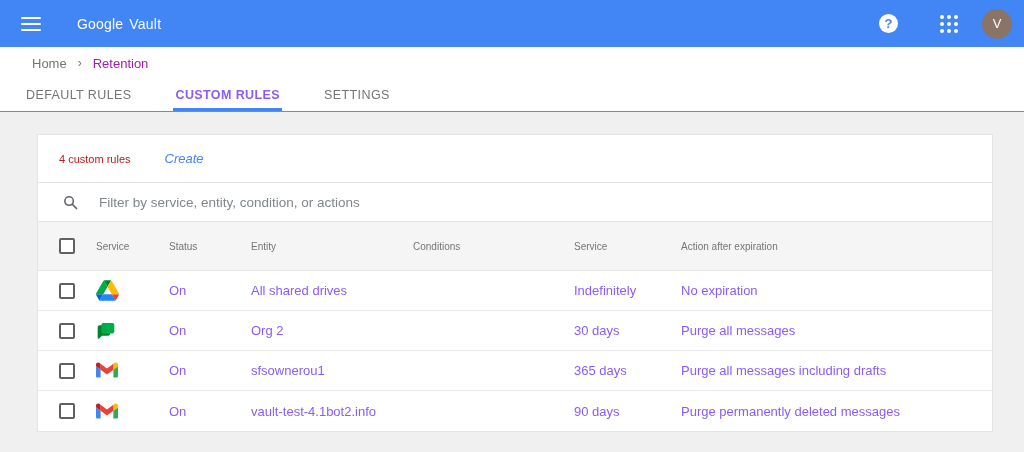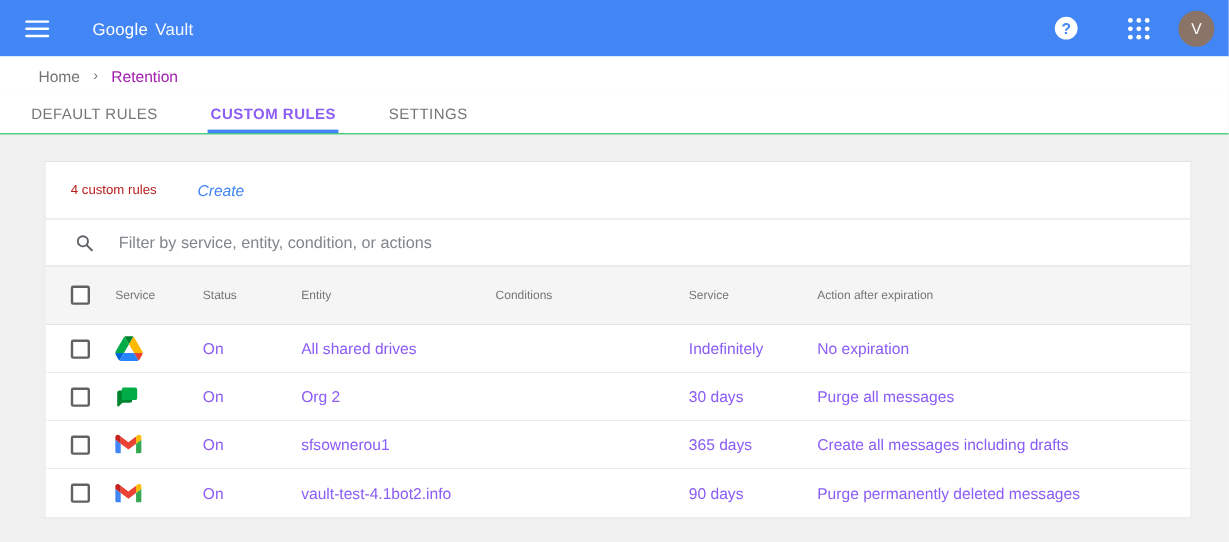--- a/index.html
+++ b/index.html
@@ -199,21 +199,21 @@
         <path fill="#34a853" d="M41.09 36.31h7.637c1.81 0 3.273-1.464 3.273-3.274V9.582l-10.91 8.182z"></path>
         <path fill="#fbbc04" d="M41.09 3.58v14.184L52 9.582V5.217c0-4.045-4.618-6.354-7.854-3.927z"></path>
         <path fill="#ea4335" d="M10.91 17.764V3.582L26 14.89 41.09 3.582v14.182L26 29.072z"></path>
         <path fill="#c5221f" d="M0 5.217v4.364l10.91 8.183V3.582L7.854 1.29C4.61-1.136 0 1.173 0 5.218z"></path>
       </svg>
     </div>
     <div class="cell cell-status">On</div>
     <div class="cell">sfsownerou1</div>
     <div class="cell"></div>
     <div class="cell">365 days</div>
-    <div class="cell">Create all messages including drafts</div>
+    <div class="cell">Purge all messages including drafts</div>
   </div>
 
   <div class="grid-row trow">
     <div>
             <div class="checkbox"></div>
           </div>
     <div class="svc-icon">
 
       <svg width="22" height="17" viewBox="0 0 52 39">
         <path fill="#4285f4" d="M3.273 36.31h7.636V17.764L0 9.58v23.456c0 1.81 1.464 3.273 3.273 3.273z"></path>

